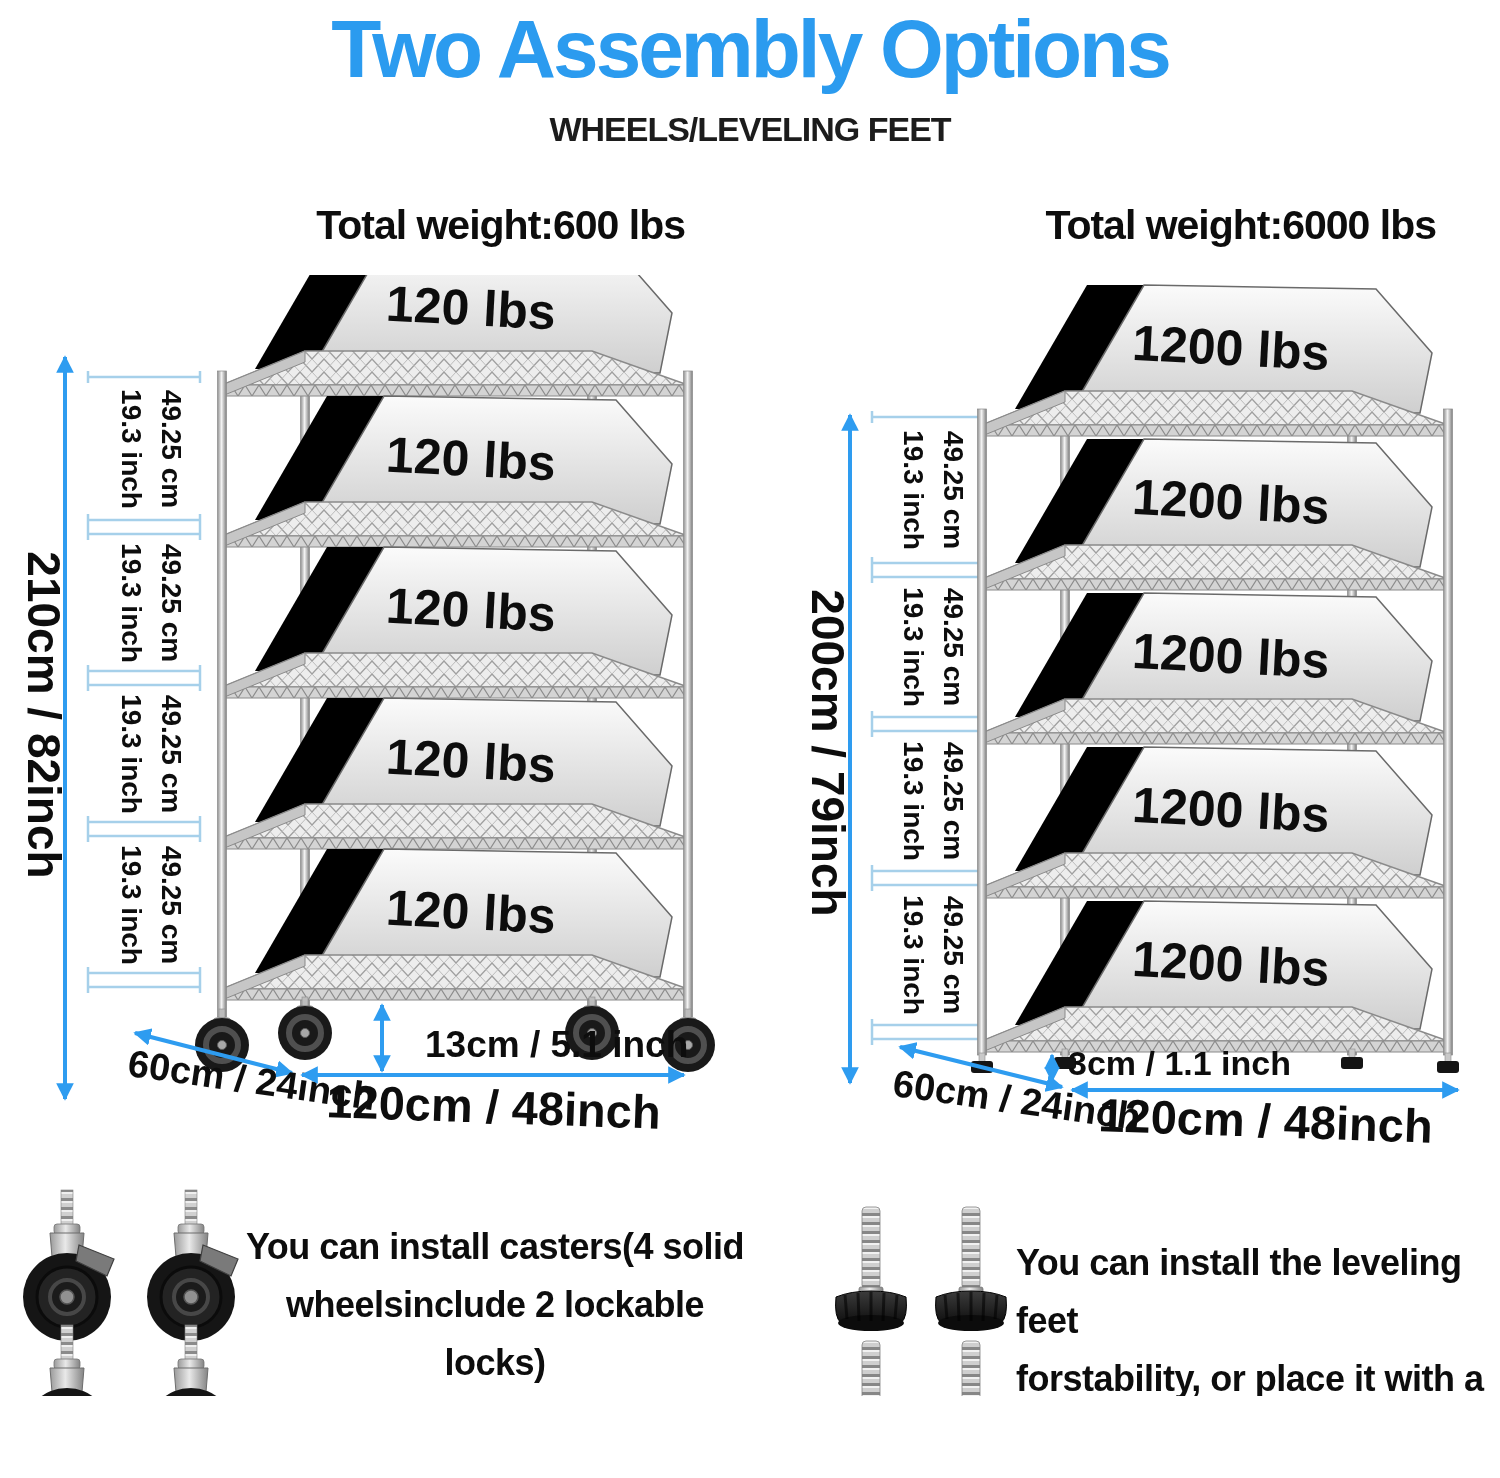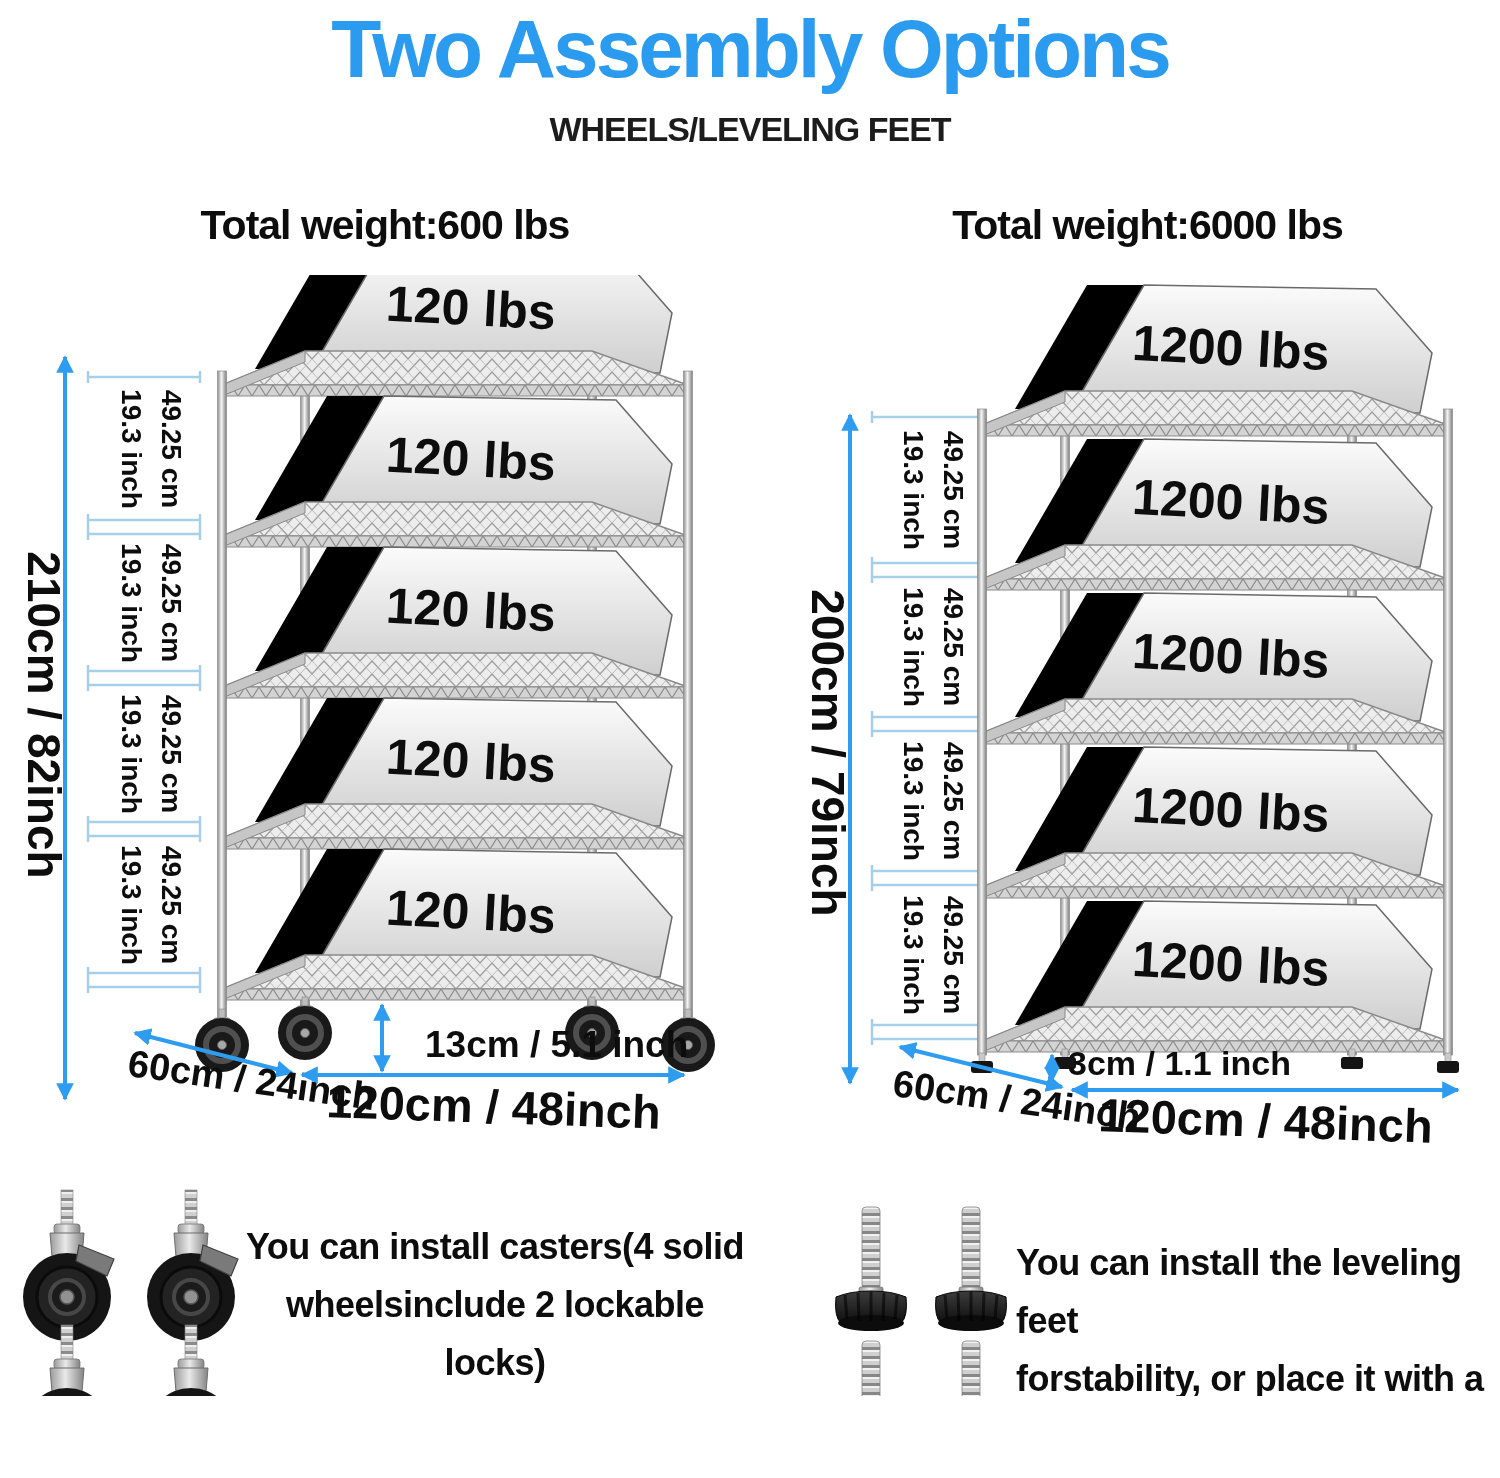--- a/index.html
+++ b/index.html
@@ -2,24 +2,24 @@
 <html><head>
 <meta charset="utf-8">
 <style>
   html,body{margin:0;padding:0;background:#fff;}
   #stage{position:relative;width:1500px;height:1396px;background:#fff;overflow:hidden;
          font-family:"Liberation Sans",sans-serif;color:#111;}
   .title{position:absolute;top:2px;left:0;width:1500px;text-align:center;
          font-size:82px;font-weight:bold;letter-spacing:-3px;color:#2b9bef;}
   .subtitle{position:absolute;top:110px;left:0;width:1500px;text-align:center;
          font-size:34px;font-weight:bold;letter-spacing:-1px;color:#1c1c1c;}
-  .col-heading{position:absolute;top:202px;text-align:center;font-size:41px;
+  .col-heading{position:absolute;top:202px;text-align:right;font-size:41px;
          font-weight:bold;letter-spacing:-1px;color:#0d0d0d;}
   .col-heading.left{left:85px;width:600px;}
-  .col-heading.right{left:880px;width:535px;}
+  .col-heading.right{left:901px;width:535px;}
   .caption{position:absolute;font-weight:bold;font-size:36px;line-height:58px;
          white-space:pre-line;color:#0d0d0d;letter-spacing:-0.5px;}
   .caption.left{left:245px;top:1218px;width:500px;text-align:center;}
   .caption.right{left:1016px;top:1234px;width:480px;text-align:left;}
   svg{position:absolute;}
   svg text{font-family:"Liberation Sans",sans-serif;font-weight:bold;fill:#0d0d0d;}
 </style>
 </head>
 <body>
 

